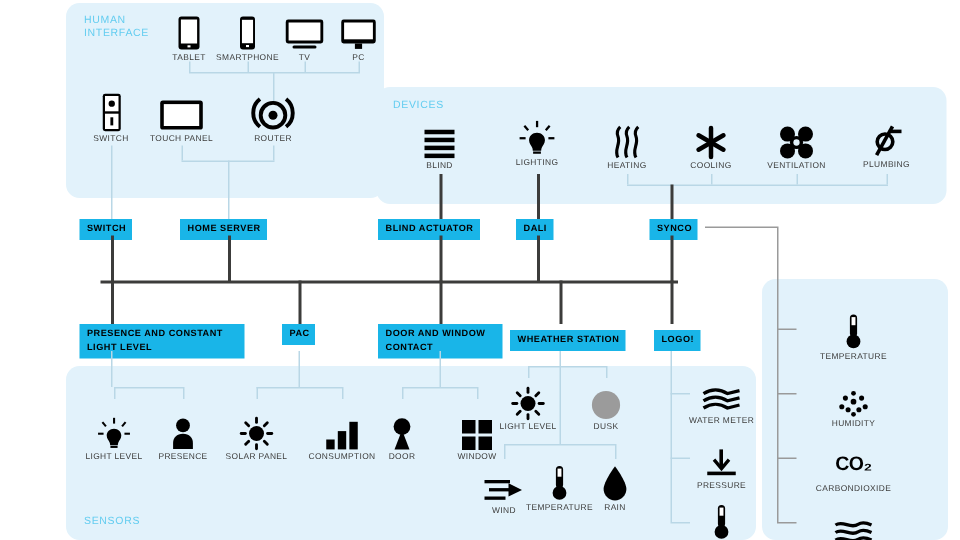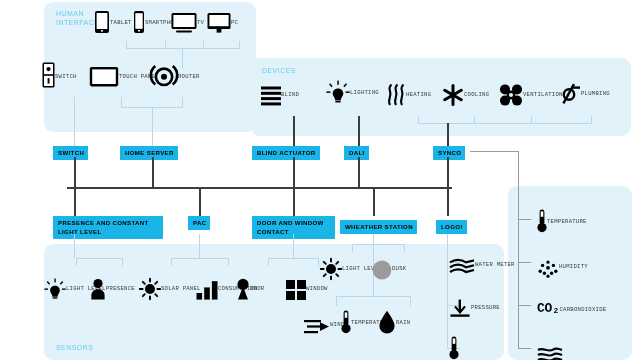--- a/index.html
+++ b/index.html
@@ -14,22 +14,22 @@
 
   
   .h{position:absolute;background:#b9d7e6;height:1px;}
   .v{position:absolute;background:#b9d7e6;width:1px;}
   .hd{position:absolute;background:#3c3c3b;height:1.6px;}
   .vd{position:absolute;background:#3c3c3b;width:1.6px;}
   .hg{position:absolute;background:#9a9a9a;height:1px;}
   .vg{position:absolute;background:#9a9a9a;width:1px;}
 
   
-  .node{position:absolute;display:flex;flex-direction:row;
-        align-items:center;width:64px;margin-left:-32px;font-family:Liberation Mono, monospace;}
+  .node{position:absolute;display:flex;flex-direction:column;
+        align-items:center;width:64px;margin-left:-32px;}
   .node .ico{height:26px;display:flex;align-items:flex-end;
              justify-content:center;}
   .node .cap{margin-top:2px;font-size:5.6px;color:#3c3c3b;
              letter-spacing:.25px;white-space:nowrap;text-align:center;}
 
   
   .tag{position:absolute;background:#19b5e8;color:#000;
        font-size:6.1px;font-weight:bold;letter-spacing:.35px;
        padding:3px 4px 3px 5px;line-height:8px;white-space:nowrap;}
   .tag.two{line-height:8.5px;}

